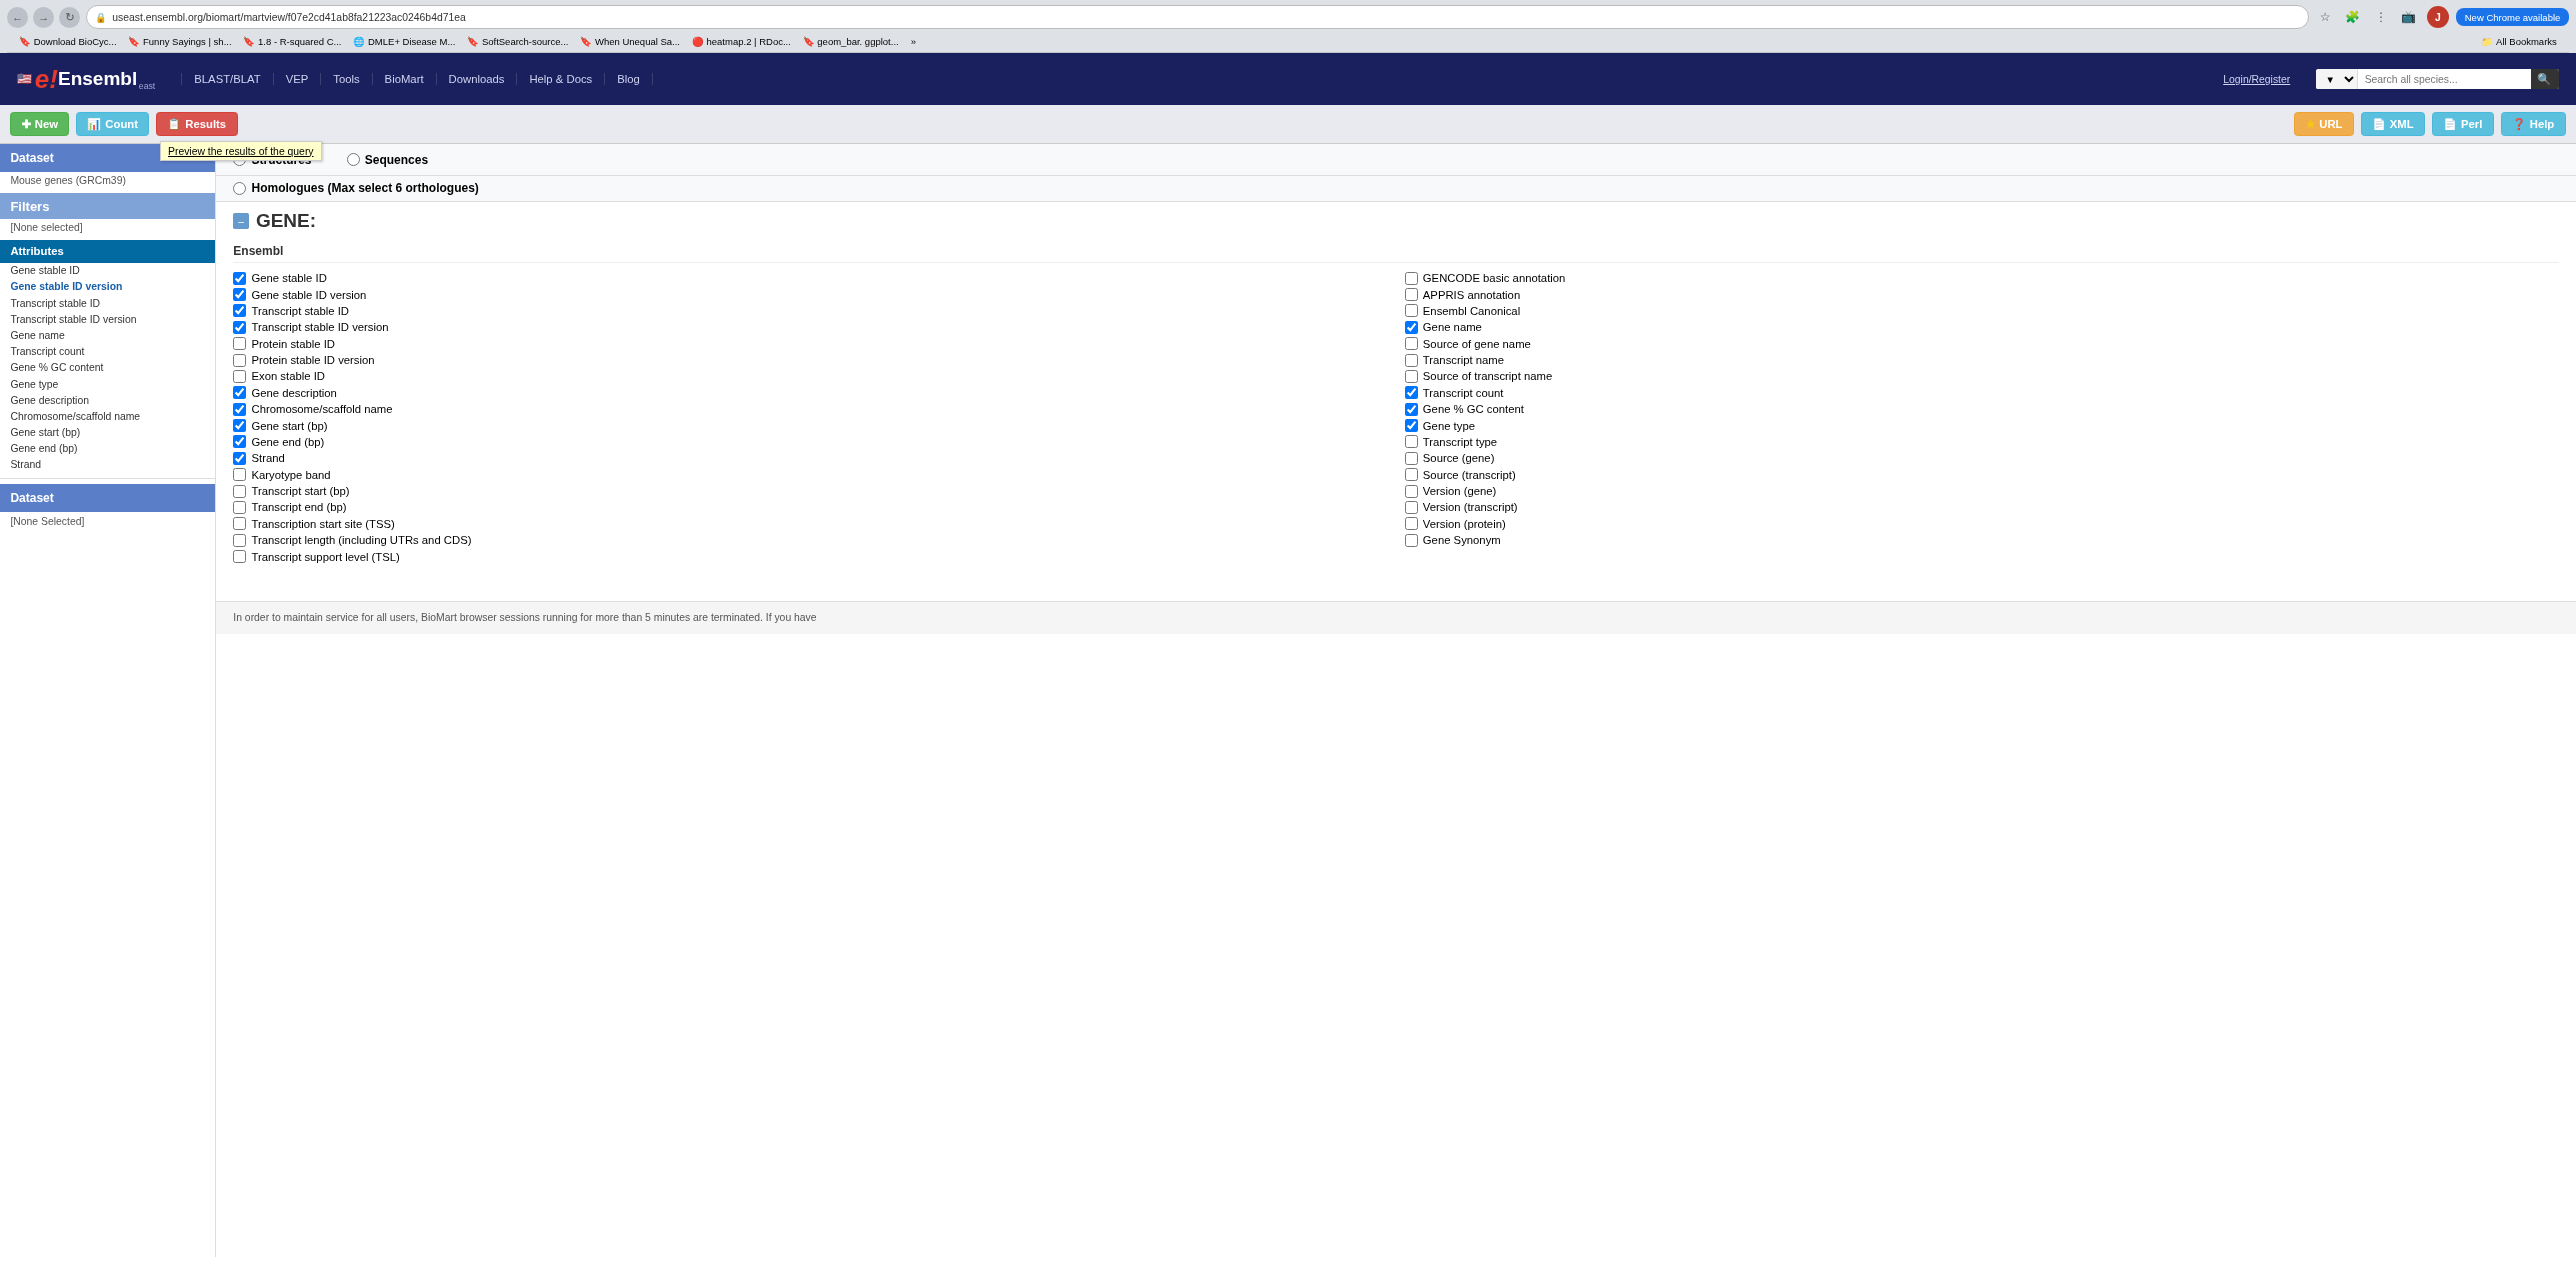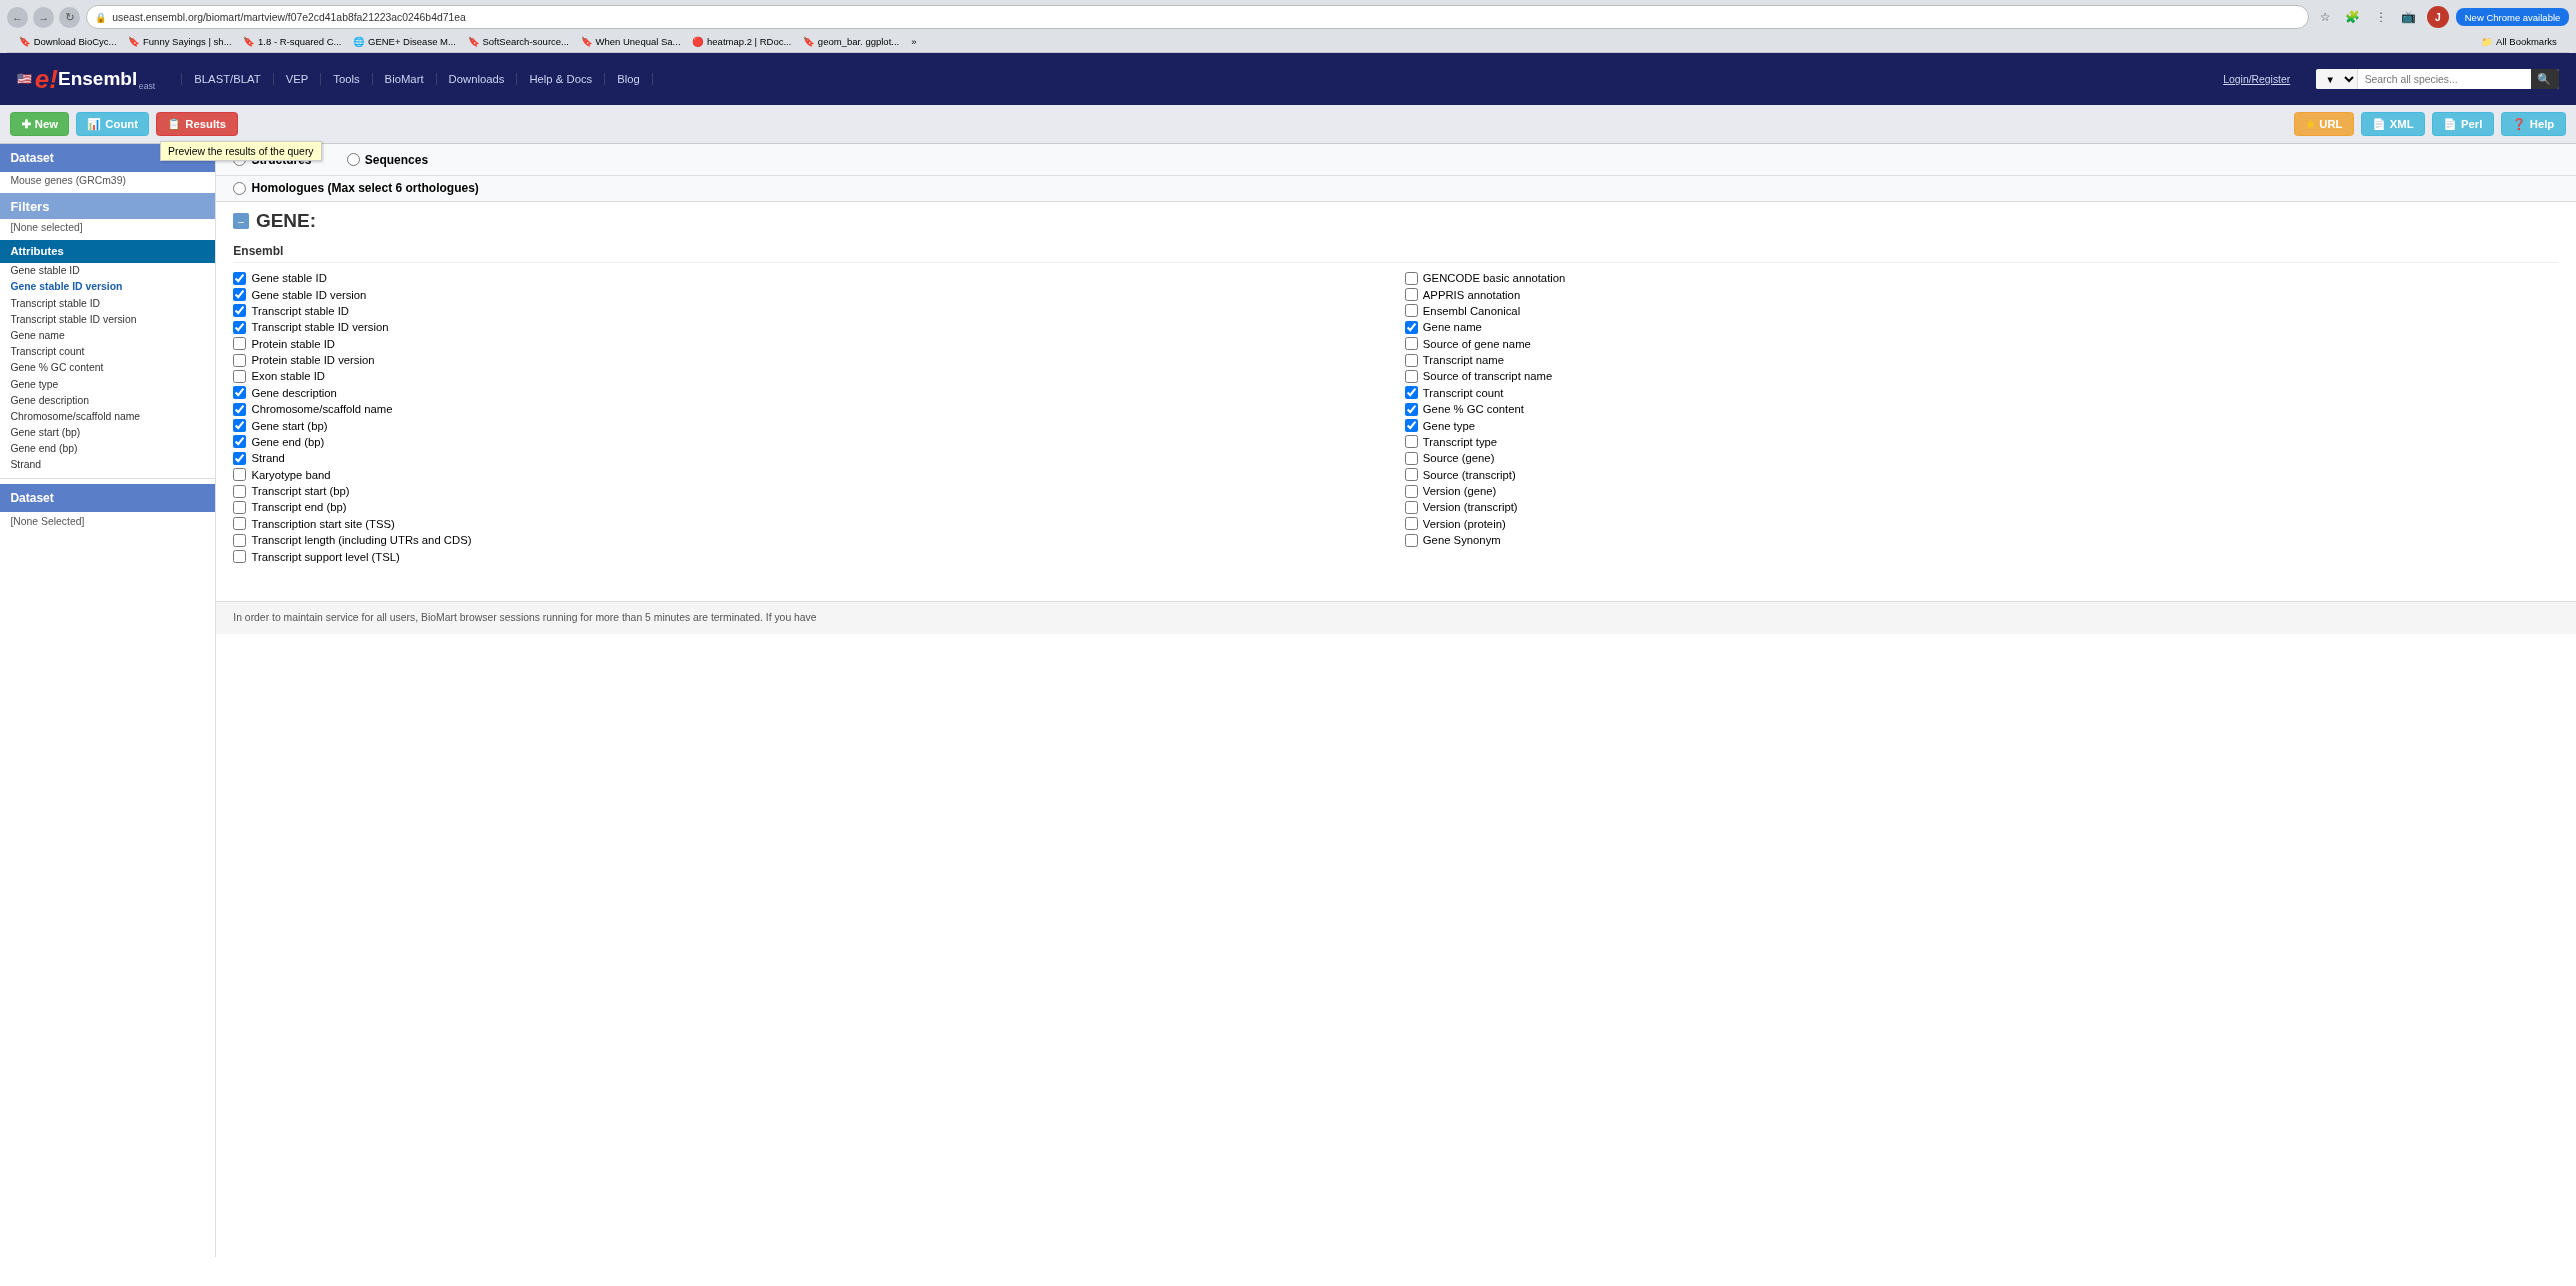--- a/index.html
+++ b/index.html
@@ -162,20 +162,21 @@
     .tooltip-preview {
       position: absolute;
       top: 36px; left: 160px;
       background: #ffffcc;
       border: 0.9px solid #ccc;
       padding: 3.5px 7px;
       font-size: 10.4px;
       z-index: 100;
       white-space: nowrap;
       box-shadow: 0.9px 0.9px 2.6px rgba(0,0,0,0.2);
+      text-decoration: underline;
     }
 
     
     .main-layout {
       display: flex;
       min-height: calc(100vh - 173px);
       justify-content: space-between;
     }
 
     
@@ -339,21 +340,21 @@
     <div class="bookmark-item">
       <span class="bookmark-icon">🔖</span>
       <span>Funny Sayings | sh...</span>
     </div>
     <div class="bookmark-item">
       <span class="bookmark-icon">🔖</span>
       <span>1.8 - R-squared C...</span>
     </div>
     <div class="bookmark-item">
       <span class="bookmark-icon">🌐</span>
-      <span>GENE+ Disease M...</span>
+      <span>DMLE+ Disease M...</span>
     </div>
     <div class="bookmark-item">
       <span class="bookmark-icon">🔖</span>
       <span>SoftSearch-source...</span>
     </div>
     <div class="bookmark-item">
       <span class="bookmark-icon">🔖</span>
       <span>When Unequal Sa...</span>
     </div>
     <div class="bookmark-item">

